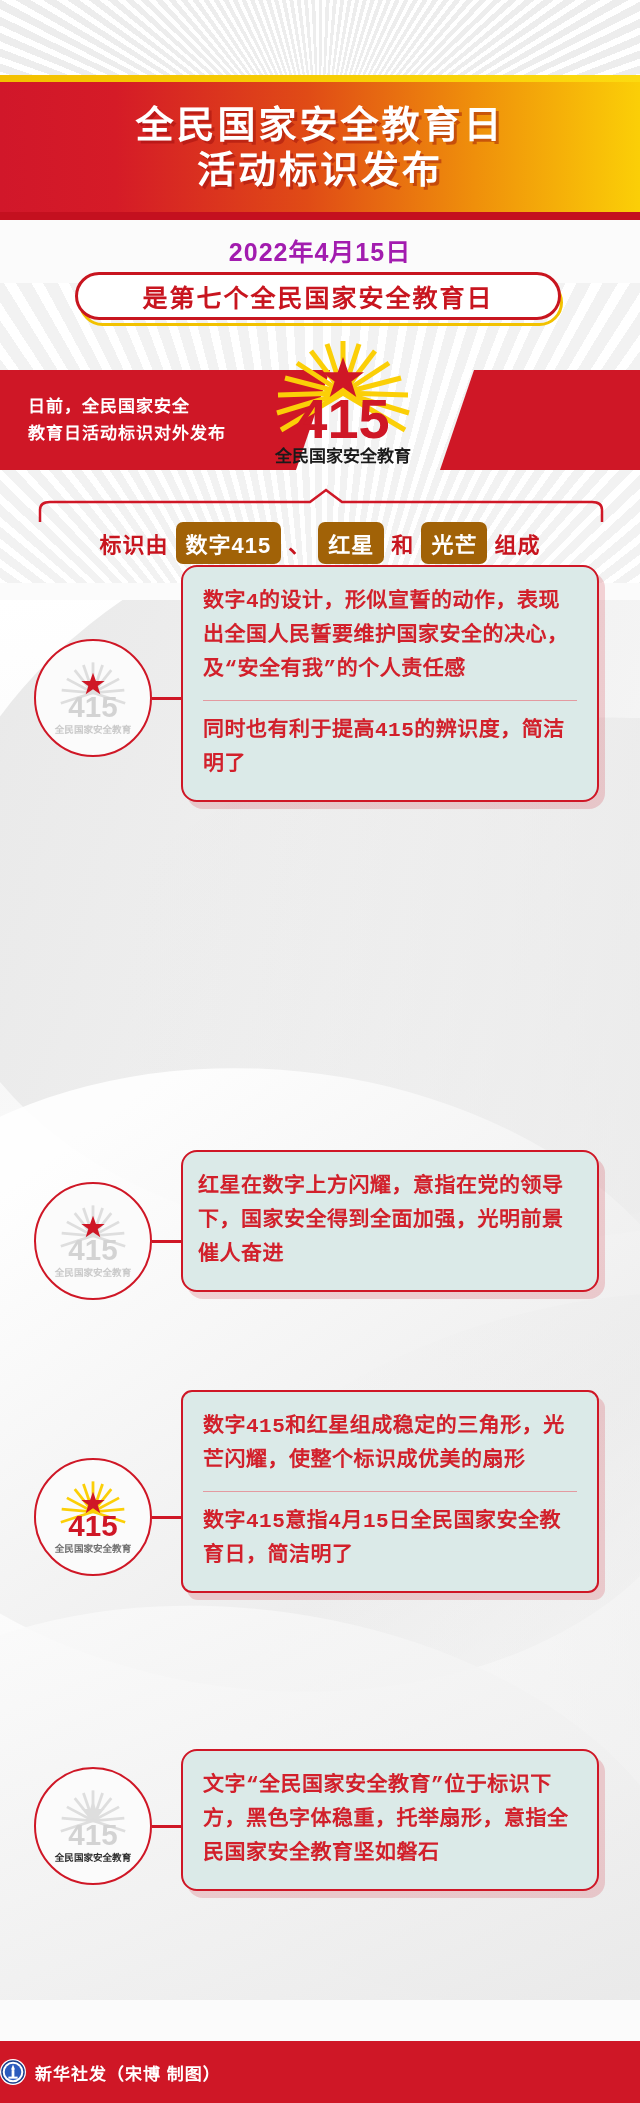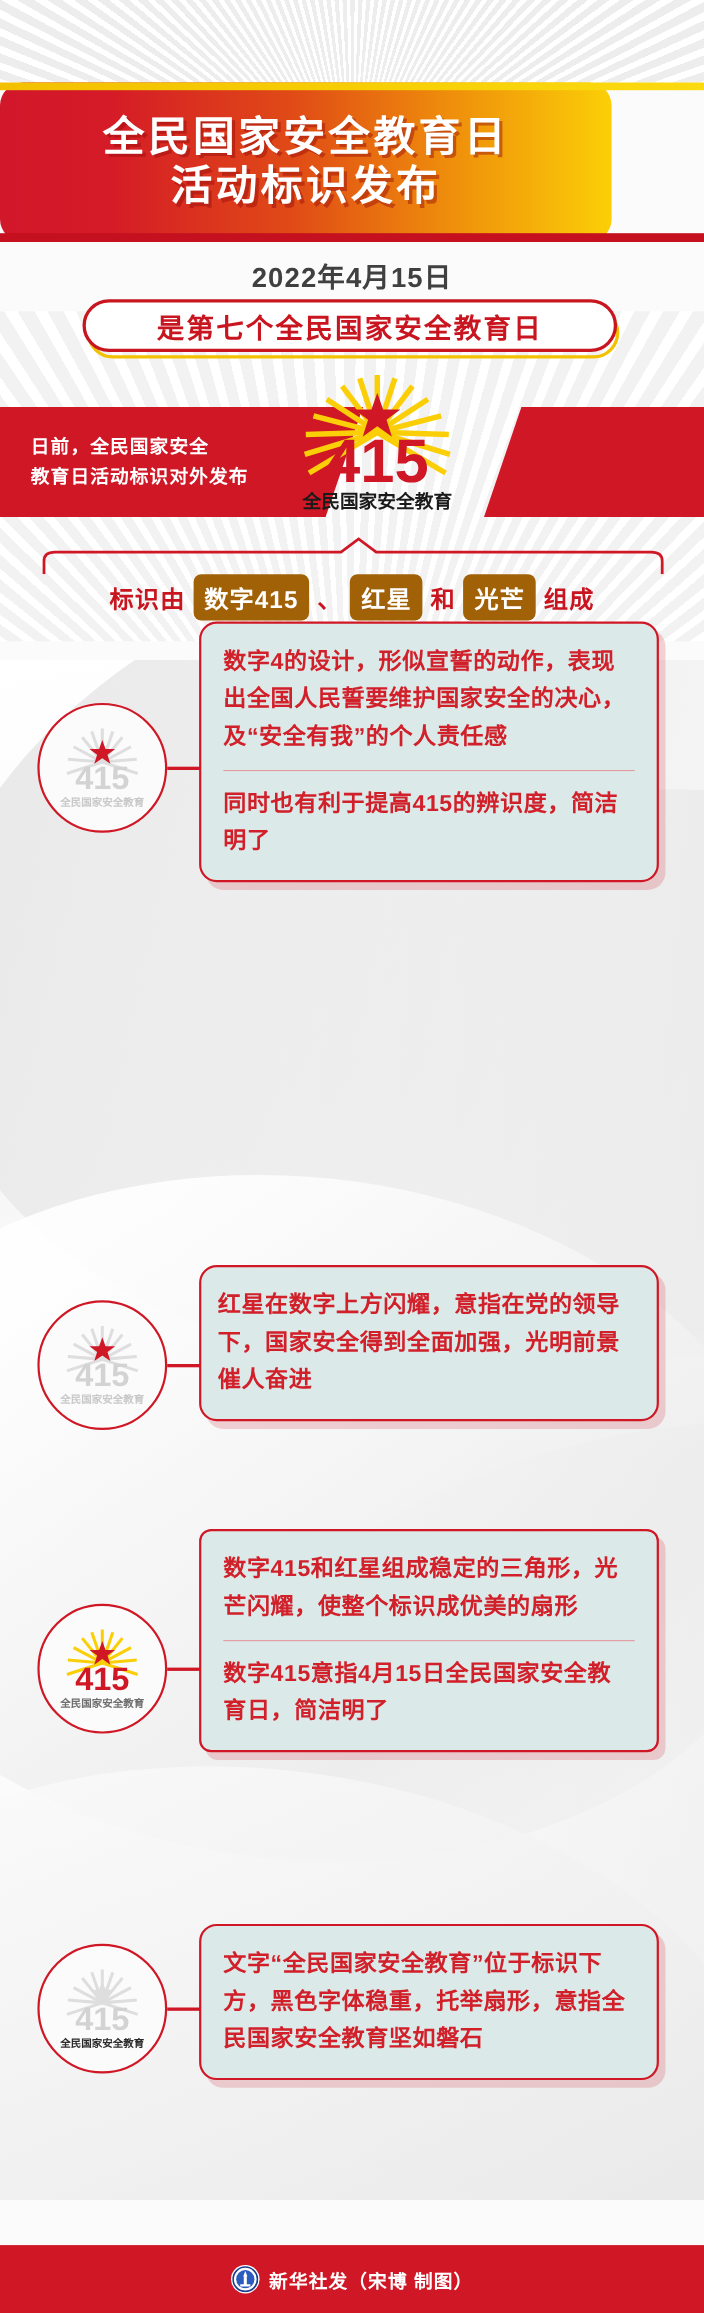--- a/index.html
+++ b/index.html
@@ -40,46 +40,45 @@
        transform:rotate(6deg);opacity:.9;}
   .sw4{width:1000px;height:700px;left:120px;top:700px;
        background:linear-gradient(110deg,rgba(255,255,255,0) 20%,#ebebeb 70%,#dedede 100%);
        transform:rotate(-12deg);opacity:.75;}
   .sw5{width:900px;height:560px;left:-200px;top:1010px;
        background:linear-gradient(150deg,#fbfbfb 10%,#e9e9e9 75%,rgba(255,255,255,0));
        transform:rotate(8deg);opacity:.85;}
 
   
   .header{
-    position:absolute;left:0;top:75px;width:556px;height:145px;
+    position:absolute;left:0;top:75px;width:640px;height:145px;
     background:linear-gradient(90deg,#d1172a 0%,#d51b27 18%,#e04b16 48%,#ef8f0b 74%,#fbcf07 100%);
     box-sizing:border-box;
     display:flex;flex-direction:column;align-items:center;justify-content:center;
     z-index:4;
-    border-radius:21px;
   }
   .header::before{
     content:"";position:absolute;left:0;top:0;width:640px;height:7px;
     background:linear-gradient(90deg,#f3c000 0%,#f7cf05 55%,#fcda10 100%);
   }
   .header::after{
     content:"";position:absolute;left:0;bottom:0;width:640px;height:8px;
     background:#c4101f;
   }
   .h-line{
     color:#ffffff;font-size:38px;font-weight:bold;letter-spacing:3px;
     line-height:1.18;
     text-shadow:3px 3px 0 rgba(150,10,10,.45);
     white-space:nowrap;
   }
 
   
   .date{
     position:absolute;left:0;top:232px;width:640px;text-align:center;
-    color:#404040;font-size:25px;font-weight:bold;letter-spacing:1px;z-index:5;
+    color:#a21caf;font-size:25px;font-weight:bold;letter-spacing:1px;z-index:5;
   }
   .pill-wrap{position:absolute;left:75px;top:272px;width:490px;height:54px;z-index:5;}
   .pill-shadow{
     position:absolute;left:4px;top:7px;width:484px;height:47px;
     border:3px solid #f2c200;border-radius:27px;box-sizing:border-box;background:transparent;
   }
   .pill{
     position:absolute;left:0;top:0;width:486px;height:48px;
     border:3px solid #c8151f;border-radius:26px;box-sizing:border-box;
     background:#ffffff;display:flex;align-items:center;justify-content:center;
@@ -129,38 +128,38 @@
     background:#dbeae8;
     border:2.5px solid #cf1726;
     border-radius:16px;
     box-sizing:border-box;
     padding:18px 20px 18px 20px;
     box-shadow:6px 7px 0 rgba(207,23,38,.18);
     z-index:5;
   }
   .card p{
     margin:0;color:#d2202b;font-size:21px;font-weight:bold;
-    line-height:1.62;letter-spacing:.5px;
+    line-height:1.62;letter-spacing:.5px;font-family:Liberation Mono, monospace;
   }
   .card hr{
     border:none;border-top:1.5px solid #e39aa0;margin:13px 0;
   }
   .bubble{
     position:absolute;width:118px;height:118px;border-radius:50%;
     border:2.5px solid #cf1726;background:#fbfbfb;box-sizing:border-box;
     display:flex;align-items:center;justify-content:center;z-index:5;
   }
   .connector{
     position:absolute;height:2.5px;background:#cf1726;z-index:4;
   }
 
   
   .footer{
     position:absolute;left:0;bottom:0;width:640px;height:62px;background:#cf1726;
-    display:flex;align-items:center;justify-content:center;gap:9px;z-index:6;
+    display:flex;align-items:center;gap:9px;z-index:6;
   }
   .footer span{color:#ffffff;font-size:17px;font-weight:bold;letter-spacing:1px;}
   .xh-badge{
     width:26px;height:26px;border-radius:50%;background:#ffffff;
     display:flex;align-items:center;justify-content:center;
   }
 </style>
 </head>
 <body>
 

